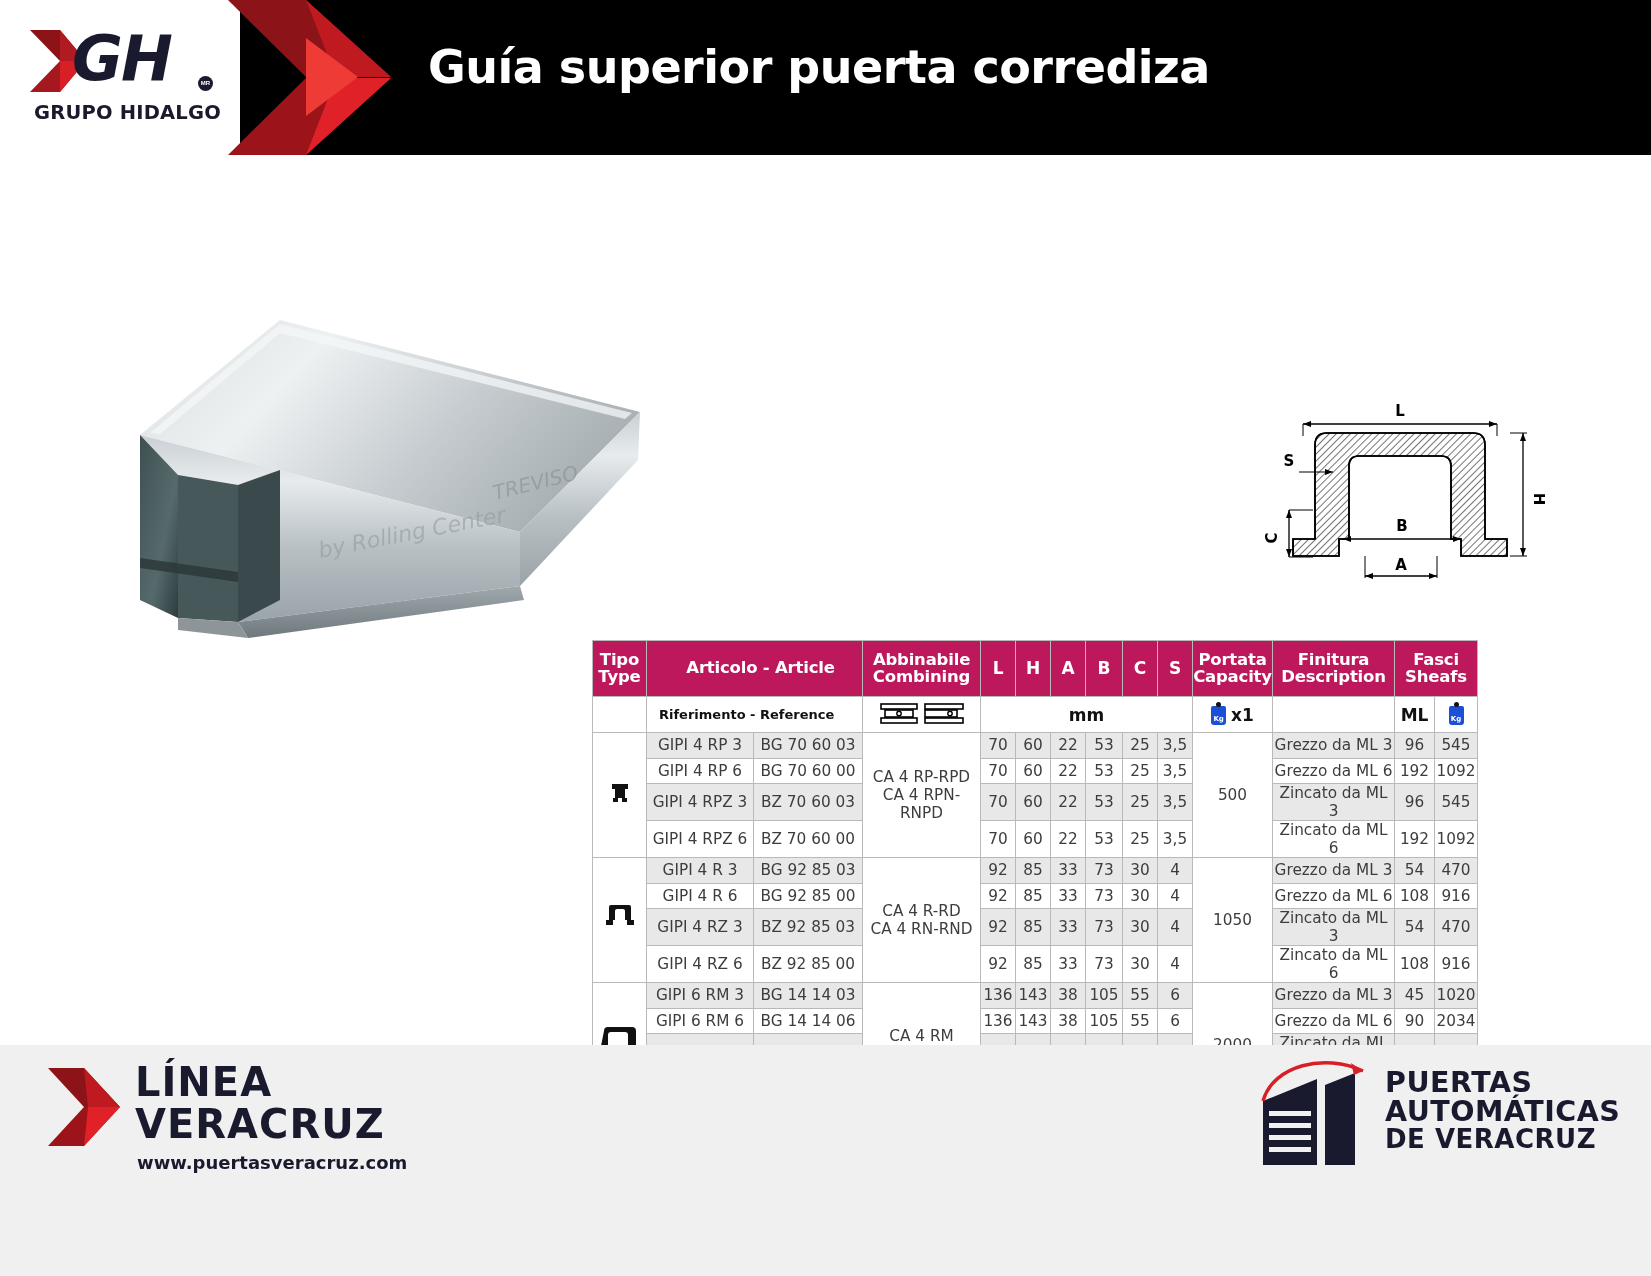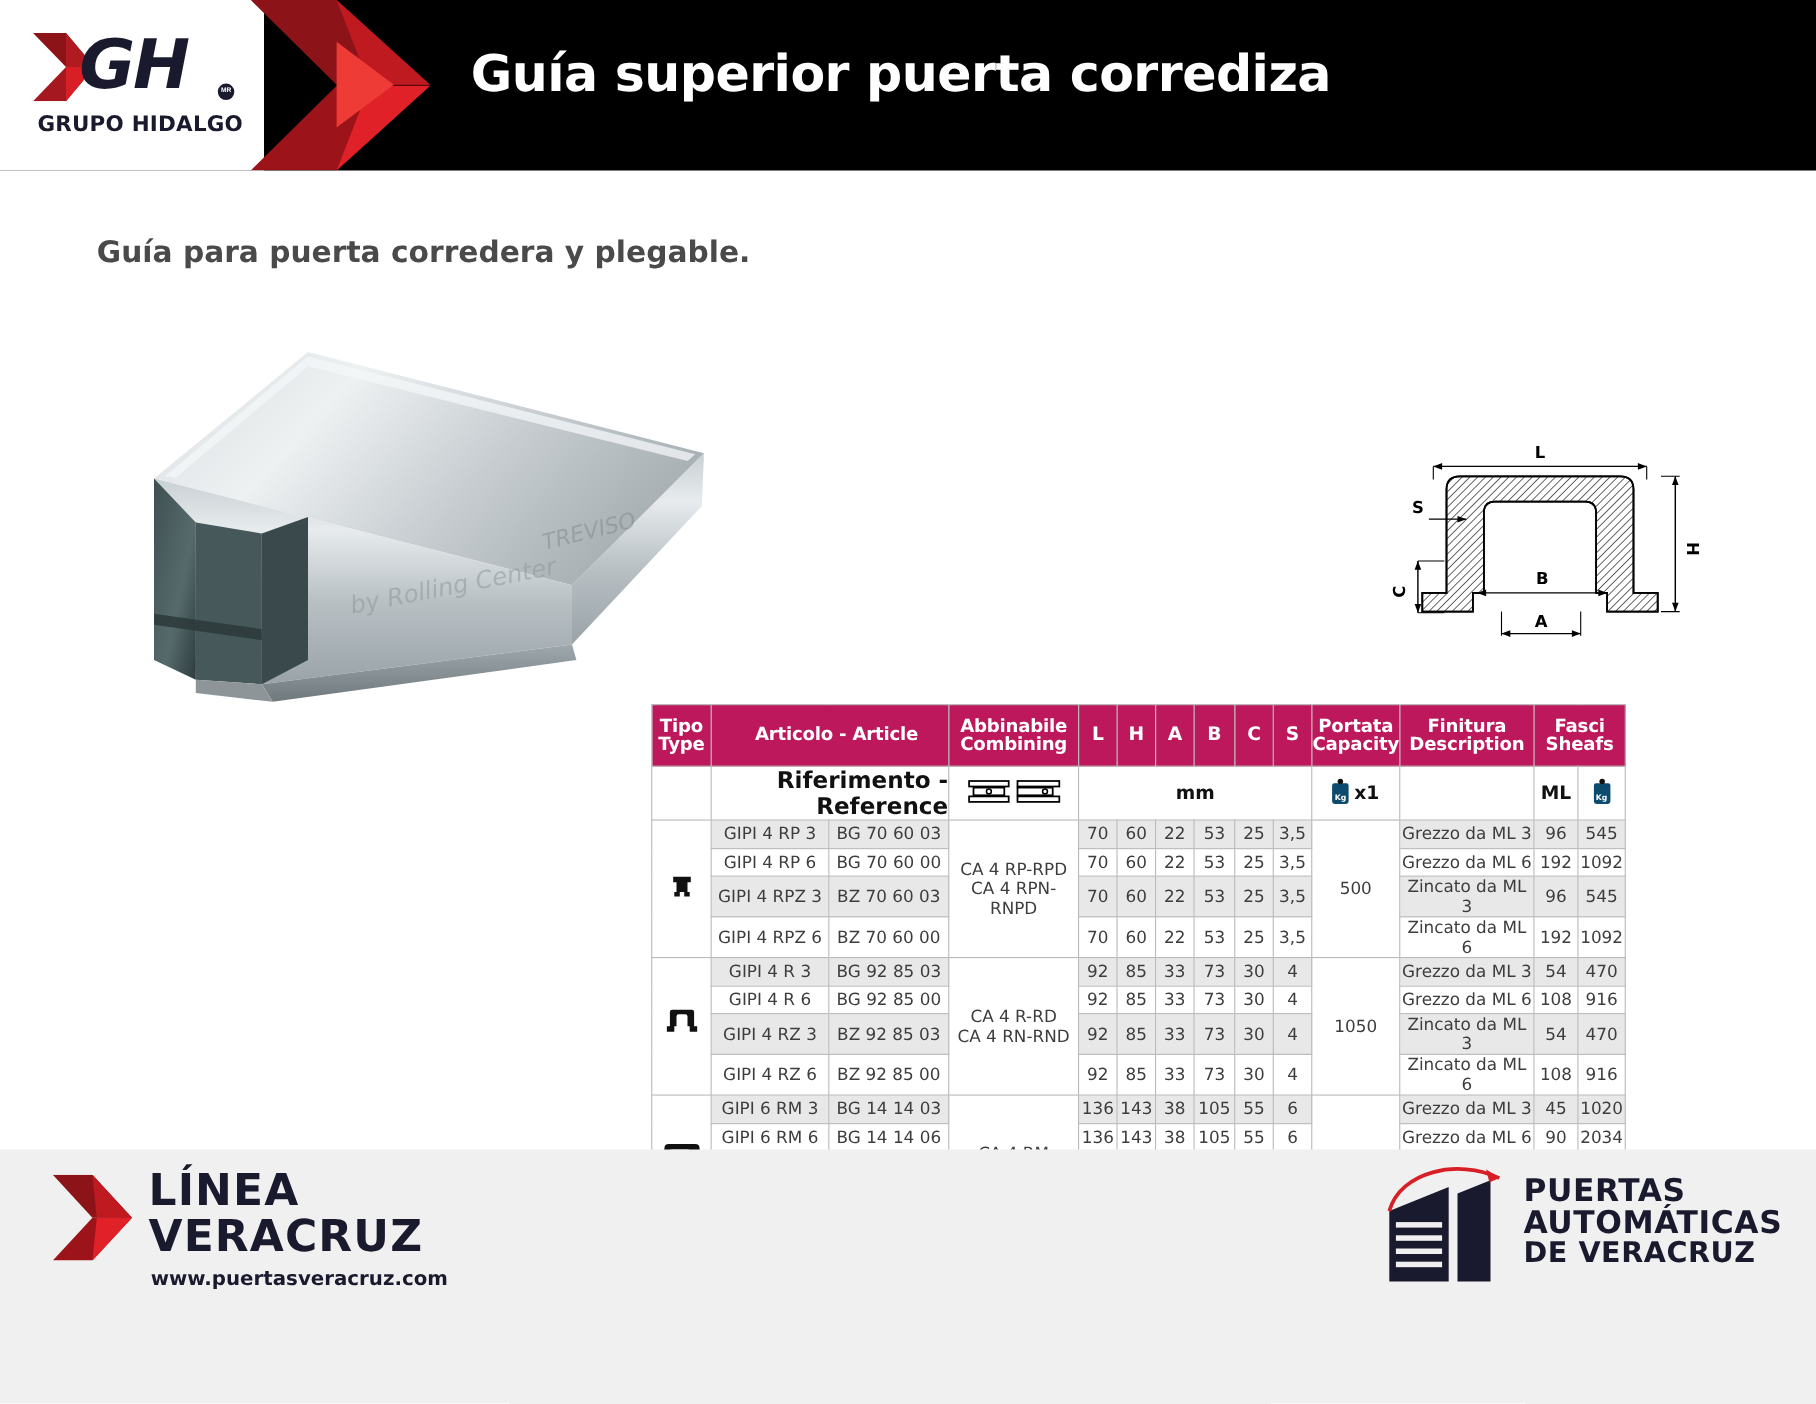--- a/index.html
+++ b/index.html
@@ -96,21 +96,21 @@
   }
   .hdr-cell.narrow { font-size: 17px; }
   .hdr-cell.left { text-align: center; padding-left: 12px; }
   .ref-row td {
     height: 36px;
     font-size: 17px;
     font-weight: bold;
     color: #111;
     background: #ffffff;
   }
-  .ref-row td.refname { text-align: right; padding-left: 12px; font-size: 21px; }
+  .ref-row td.refname { text-align: left; padding-left: 12px; font-size: 13px; }
   .data-row td {
     height: 25.5px;
     font-size: 15.3px;
     color: #3d3d3d;
     font-family: "DejaVu Sans", sans-serif;
   }
   .shade { background: #e8e8e8; }
   .plain { background: #ffffff; }
   .tipo-cell { background: #ffffff; width: 54px; }
   .art-col { width: 107px; text-align: center; }
@@ -118,21 +118,21 @@
   .comb-col { width: 118px; font-size: 15.3px; }
   .dim-col { width: 35px; }
   .dim-col.wide { width: 37px; }
   .portata-col { width: 80px; font-size: 17px; color:#3d3d3d;}
   .fin-col { width: 122px; font-size: 15.3px; }
   .ml-col { width: 40px; }
   .kg-col { width: 43px; }
 
   .kg-icon-box {
     display: inline-block; width: 15px; height: 19px;
-    background: #0c4a6e; color: #fff; font-size: 7px; font-weight: bold;
+    background: #1d4ed8; color: #fff; font-size: 7px; font-weight: bold;
     border-radius: 2px 2px 3px 3px; position: relative; vertical-align: middle;
     line-height: 26px;
   }
   .kg-icon-box:before {
     content:""; position:absolute; left:5px; top:-4px;
     width:5px; height:5px; background:#111; border-radius:50%;
   }
   .kg-x1 { font-size: 17px; font-weight: bold; margin-left: 5px; vertical-align: middle;}
 
   
@@ -196,21 +196,20 @@
         <polygon points="78,0 163,77 108,77" fill="#c01a21"></polygon>
         <polygon points="0,155 78,155 163,78 78,78" fill="#9c1319"></polygon>
         <polygon points="78,155 163,78 108,78" fill="#e02128"></polygon>
         <polygon points="78,38 130,77 78,116" fill="#ef3b36"></polygon>
       </svg>
     </div>
 
     <div class="header-title">Guía superior puerta corrediza</div>
   </div>
 
-  <div class="subtitle">Guía para puerta corredera y plegable.</div>
 
   <svg class="product-photo" viewBox="0 0 540 360">
     <defs>
       <linearGradient id="gTop" x1="0" y1="0" x2="1" y2="0.4">
         <stop offset="0%" stop-color="#d8dde0"></stop>
         <stop offset="35%" stop-color="#eef1f2"></stop>
         <stop offset="70%" stop-color="#c6ccd0"></stop>
         <stop offset="100%" stop-color="#aab2b6"></stop>
       </linearGradient>
       <linearGradient id="gFace" x1="0" y1="0" x2="0" y2="1">

